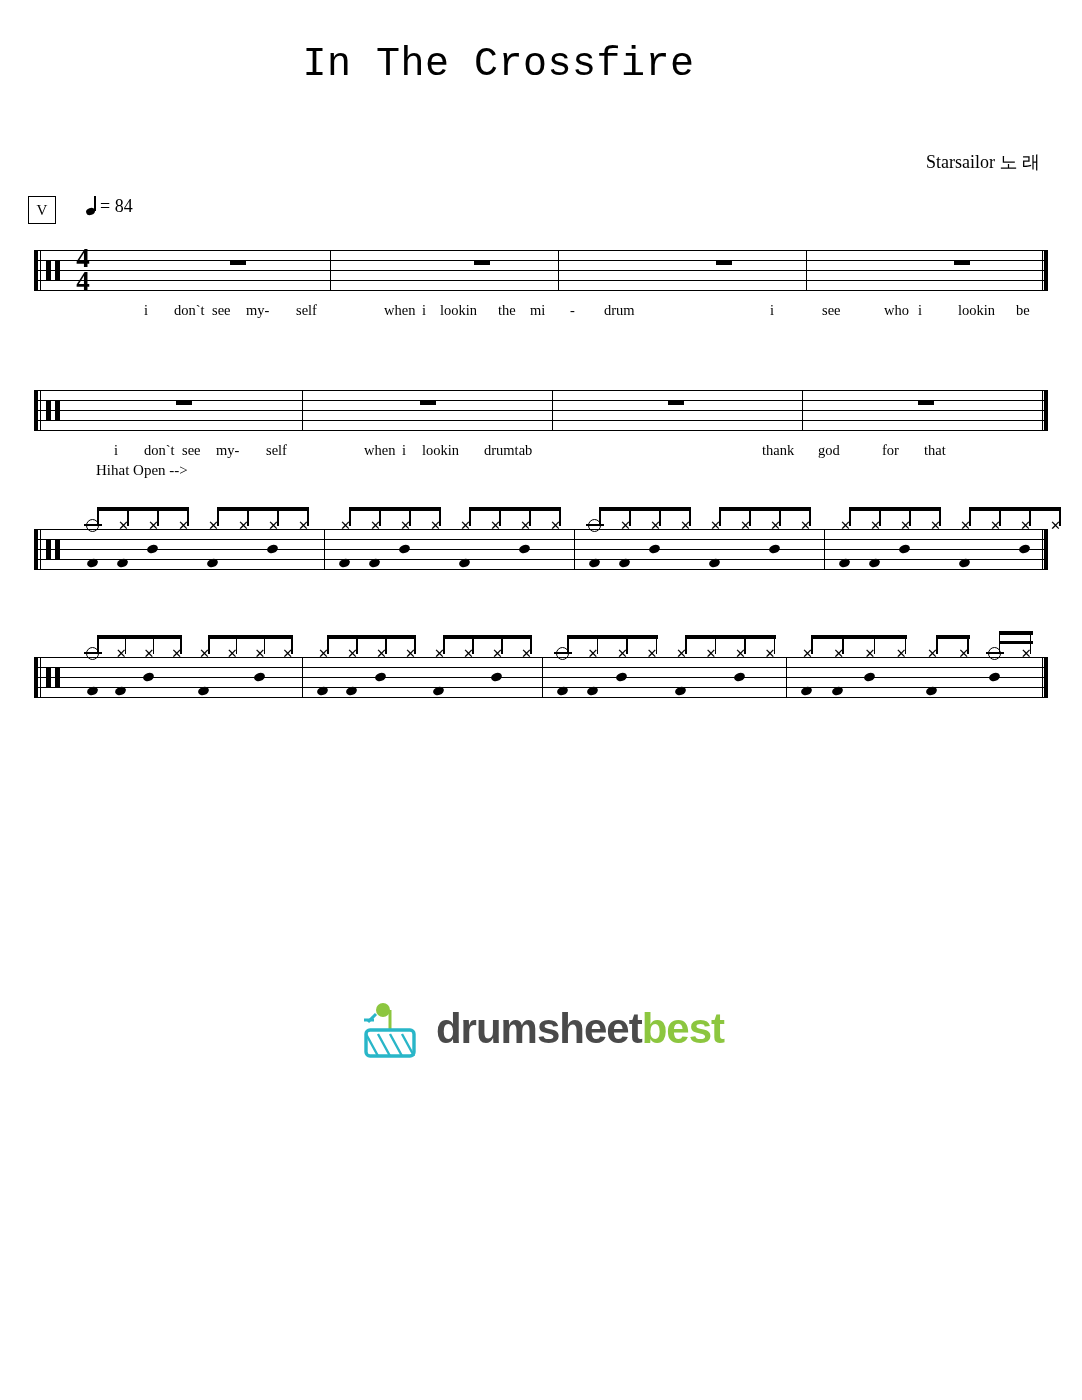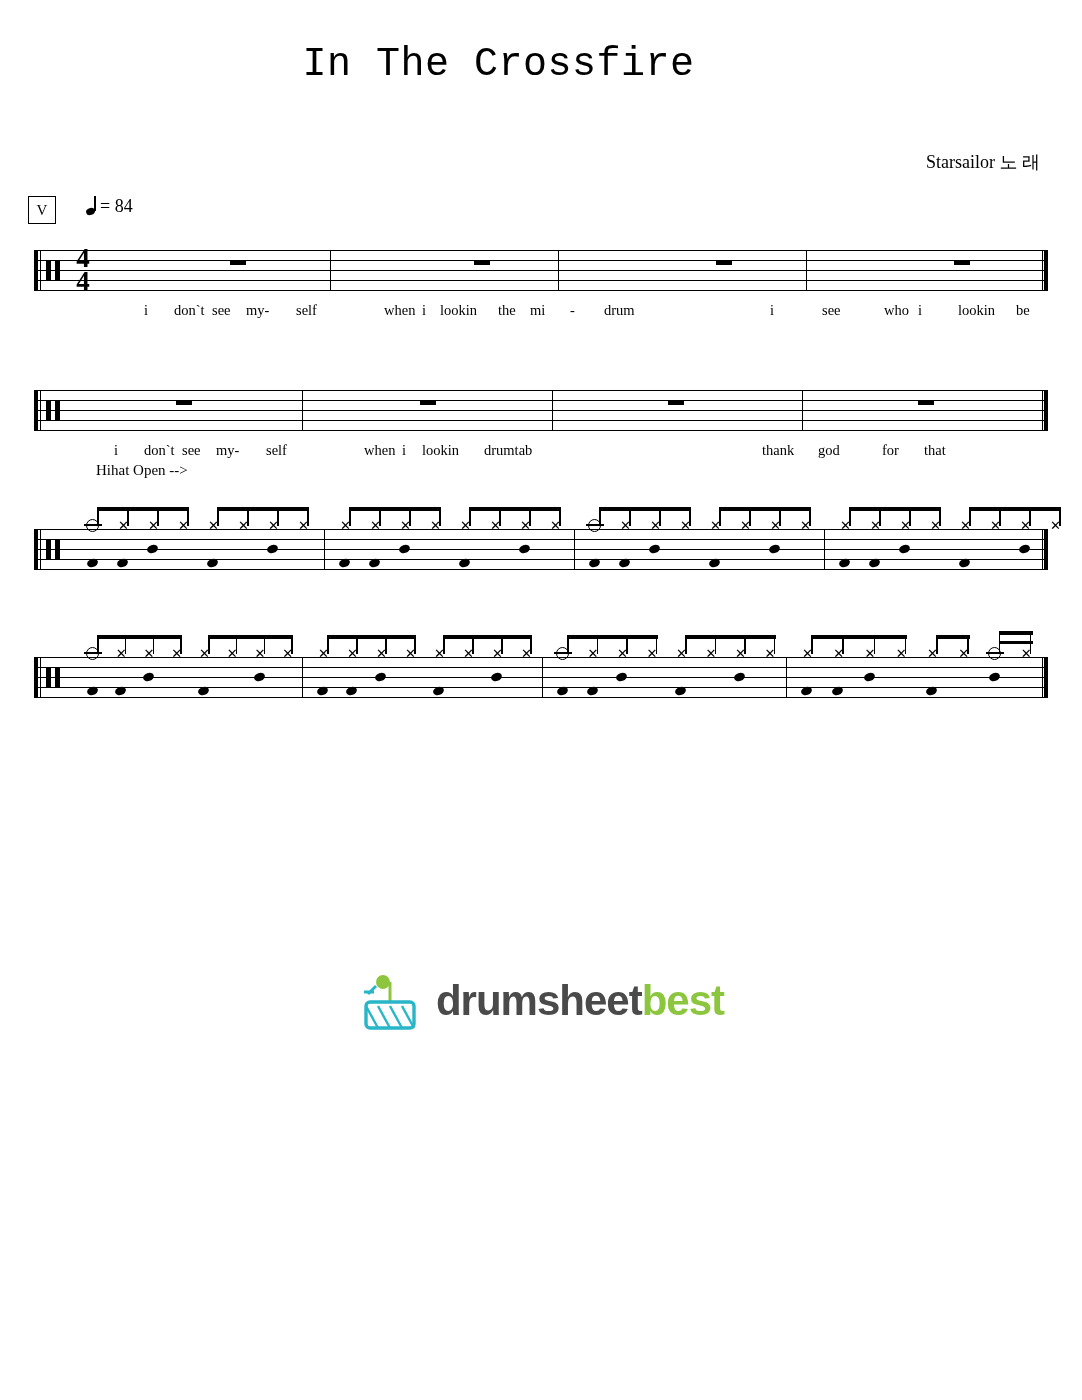--- a/index.html
+++ b/index.html
@@ -285,21 +285,21 @@
   }
   .flag-beam {
     position: absolute;
     height: 3.4px;
     background: #000;
   }
   
   .footer-logo {
     position: absolute;
     left: 0;
-    top: 968px;
+    top: 996px;
     width: 1082px;
     text-align: center;
   }
   .footer-logo-inner {
     display: inline-block;
     position: relative;
     height: 70px;
   }
   .fl-text {
     display: inline-block;

